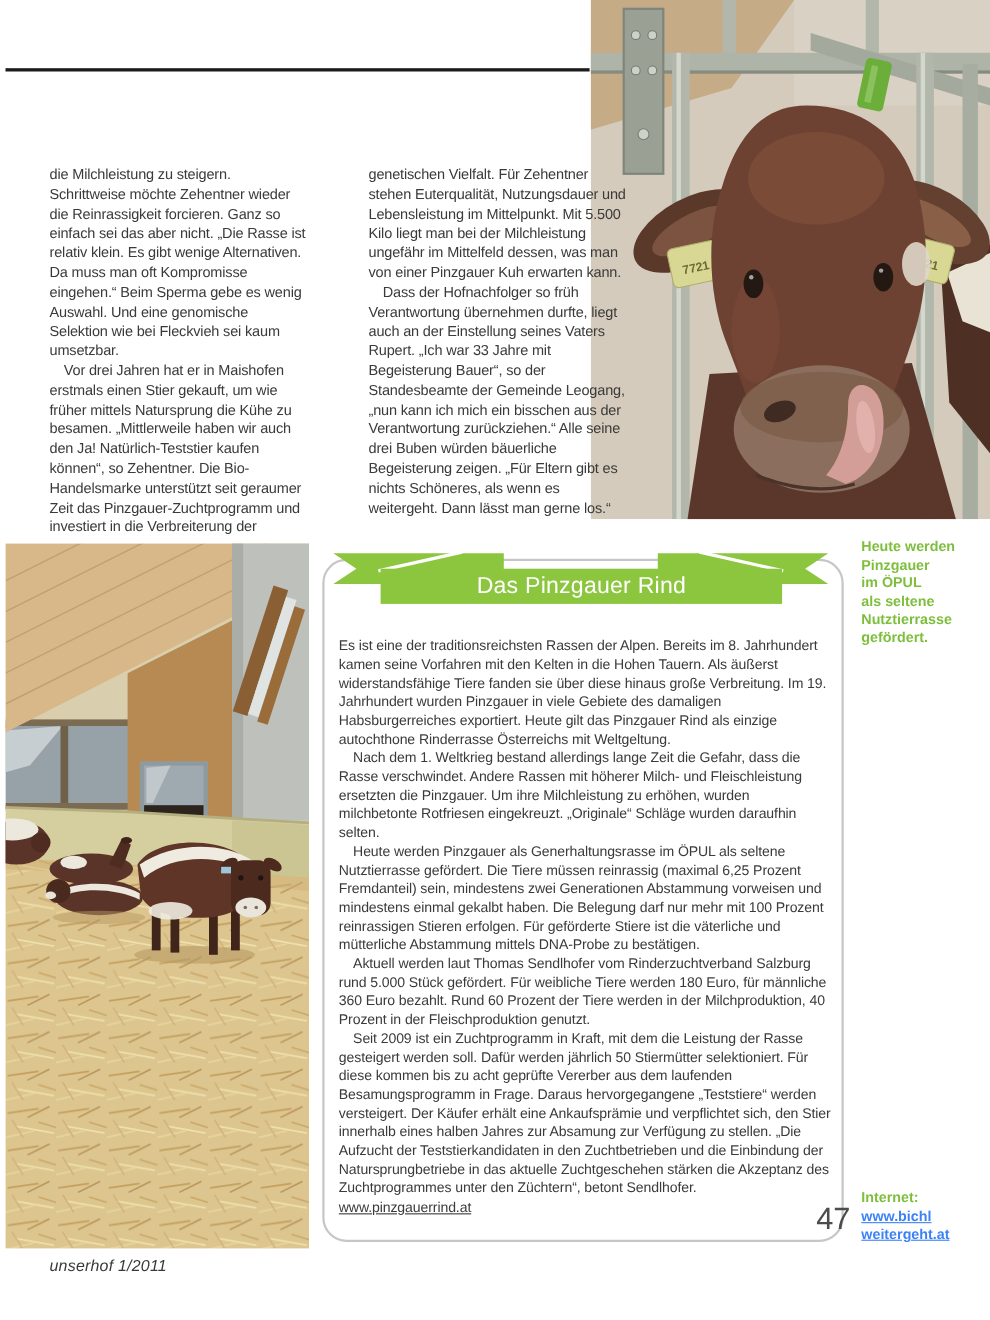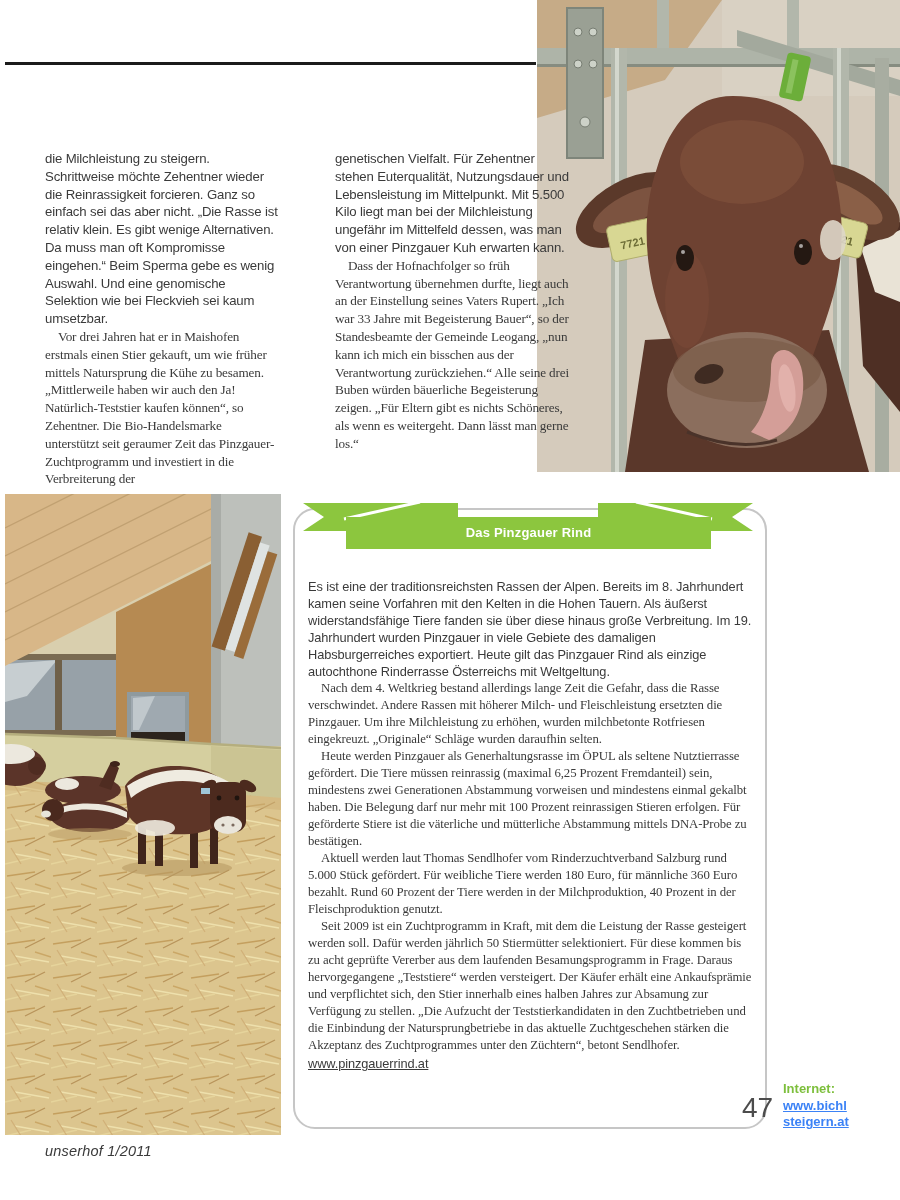--- a/index.html
+++ b/index.html
@@ -12,29 +12,29 @@
   figure { margin:0; padding:0; }
   figure svg { display:block; width:100%; height:100%; }
   .cow-photo    { position:absolute; left:537px; top:0;    width:363px; height:472px; }
   .calves-photo { position:absolute; left:5px;  top:494px; width:276px; height:641px; }
 
   .col { position:absolute; top:150px; color:#3a3a3a; font-size:13.2px; line-height:17.8px;
          letter-spacing:-0.15px; text-align:left; hyphens:auto; }
   .col p { margin:0; }
   .col1 { left:45px;  width:233px; }
   .col2 { left:287px; width:236px;margin-left:48px; }
-  p.indent { text-indent:13px;font-family:Liberation Serif, serif; }
+  p.indent { text-indent:13px; }
 
   .infobox { position:absolute; left:293px; top:508px; width:474px; height:621px;
              background:#ffffff; border:2px solid #c6c6c6; border-radius:22px; box-sizing:border-box; }
   .ribbon { position:absolute; left:3px; top:-10px; width:460px; height:54px; }
   .ribbon svg { position:absolute; left:0; top:0; width:460px; height:54px; }
   .ribbon-title { position:absolute; left:48px; top:17px; width:365px; height:32px;
-                  line-height:32px; text-align:center; color:#ffffff; font-weight:bold;
-                  font-size:13px; letter-spacing:0.2px; }
+                  line-height:32px; text-align:center; color:#ffffff; font-weight:normal;
+                  font-size:21px; letter-spacing:0.2px; }
   .infobox-body { position:absolute; left:13px; top:68px; width:448px; color:#3a3a3a;
                   font-size:12.8px; line-height:17px; letter-spacing:-0.1px; hyphens:auto; }
   .infobox-body p { margin:0; }
   .boxlink { text-align:left; padding-top:1px; }
   .boxlink a { color:#3a3a3a; text-decoration:underline; }
 
   .note { position:absolute; left:783px; width:112px; font-weight:bold; font-size:13px;
           line-height:16.5px; color:#7dbf3c; }
   .note span { display:block; }
   .note a { display:block; width:max-content; color:#3b82f6; text-decoration:underline; }
@@ -230,30 +230,38 @@
         <polygon points="5,3 160,3 160,31 5,31 26,17" fill="#8cc63e"></polygon>
         <line x1="46" y1="19" x2="122" y2="2" stroke="#ffffff" stroke-width="3"></line>
         <polygon points="455,3 300,3 300,31 455,31 434,17" fill="#8cc63e"></polygon>
         <line x1="414" y1="19" x2="338" y2="2" stroke="#ffffff" stroke-width="3"></line>
         <rect x="48" y="17" width="365" height="32" fill="#8cc63e"></rect>
       </svg>
       <div class="ribbon-title">Das Pinzgauer Rind</div>
     </div>
     <div class="infobox-body">
       <p>Es ist eine der traditionsreichsten Rassen der Alpen. Bereits im 8. Jahrhundert kamen seine Vorfahren mit den Kelten in die Hohen Tauern. Als äußerst widerstandsfähige Tiere fanden sie über diese hinaus große Verbreitung. Im 19. Jahrhundert wurden Pinzgauer in viele Gebiete des damaligen Habsburgerreiches exportiert. Heute gilt das Pinzgauer Rind als einzige autochthone Rinderrasse Österreichs mit Weltgeltung.</p>
-      <p class="indent">Nach dem 4. Weltkrieg bestand allerdings lange Zeit die Gefahr, dass die Rasse verschwindet. Andere Rassen mit höherer Milch- und Fleischleistung ersetzten die Pinzgauer. Um ihre Milchleistung zu erhöhen, wurden milchbetonte Rotfriesen eingekreuzt. „Originale“ Schläge wurden daraufhin selten.</p>
+      <p class="indent">Nach dem 1. Weltkrieg bestand allerdings lange Zeit die Gefahr, dass die Rasse verschwindet. Andere Rassen mit höherer Milch- und Fleischleistung ersetzten die Pinzgauer. Um ihre Milchleistung zu erhöhen, wurden milchbetonte Rotfriesen eingekreuzt. „Originale“ Schläge wurden daraufhin selten.</p>
       <p class="indent">Heute werden Pinzgauer als Generhaltungsrasse im ÖPUL als seltene Nutztierrasse gefördert. Die Tiere müssen reinrassig (maximal 6,25 Prozent Fremdanteil) sein, mindestens zwei Generationen Abstammung vorweisen und mindestens einmal gekalbt haben. Die Belegung darf nur mehr mit 100 Prozent reinrassigen Stieren erfolgen. Für geförderte Stiere ist die väterliche und mütterliche Abstammung mittels DNA-Probe zu bestätigen.</p>
       <p class="indent">Aktuell werden laut Thomas Sendlhofer vom Rinderzuchtverband Salzburg rund 5.000 Stück gefördert. Für weibliche Tiere werden 180 Euro, für männliche 360 Euro bezahlt. Rund 60 Prozent der Tiere werden in der Milchproduktion, 40 Prozent in der Fleischproduktion genutzt.</p>
       <p class="indent">Seit 2009 ist ein Zuchtprogramm in Kraft, mit dem die Leistung der Rasse gesteigert werden soll. Dafür werden jährlich 50 Stiermütter selektioniert. Für diese kommen bis zu acht geprüfte Vererber aus dem laufenden Besamungsprogramm in Frage. Daraus hervorgegangene „Teststiere“ werden versteigert. Der Käufer erhält eine Ankaufsprämie und verpflichtet sich, den Stier innerhalb eines halben Jahres zur Absamung zur Verfügung zu stellen. „Die Aufzucht der Teststierkandidaten in den Zuchtbetrieben und die Einbindung der Natursprungbetriebe in das aktuelle Zuchtgeschehen stärken die Akzeptanz des Zuchtprogrammes unter den Züchtern“, betont Sendlhofer.</p>
       <p class="boxlink"><a href="#">www.pinzgauerrind.at</a></p>
     </div>
   </section>
 
+  <aside class="note note-top">
+    <span>Heute werden</span>
+    <span>Pinzgauer</span>
+    <span>im ÖPUL</span>
+    <span>als seltene</span>
+    <span>Nutztierrasse</span>
+    <span>gefördert.</span>
+  </aside>
   <aside class="note note-bottom">
     <span>Internet:</span>
     <a href="#">www.bichl</a>
-    <a href="#">steigern.at</a>
+    <a href="#">weitergeht.at</a>
   </aside>
 
   <div class="footer-mag">unserhof 1/2011</div>
   <div class="page-number">47</div>
 
 </div>
 
 </body></html>

